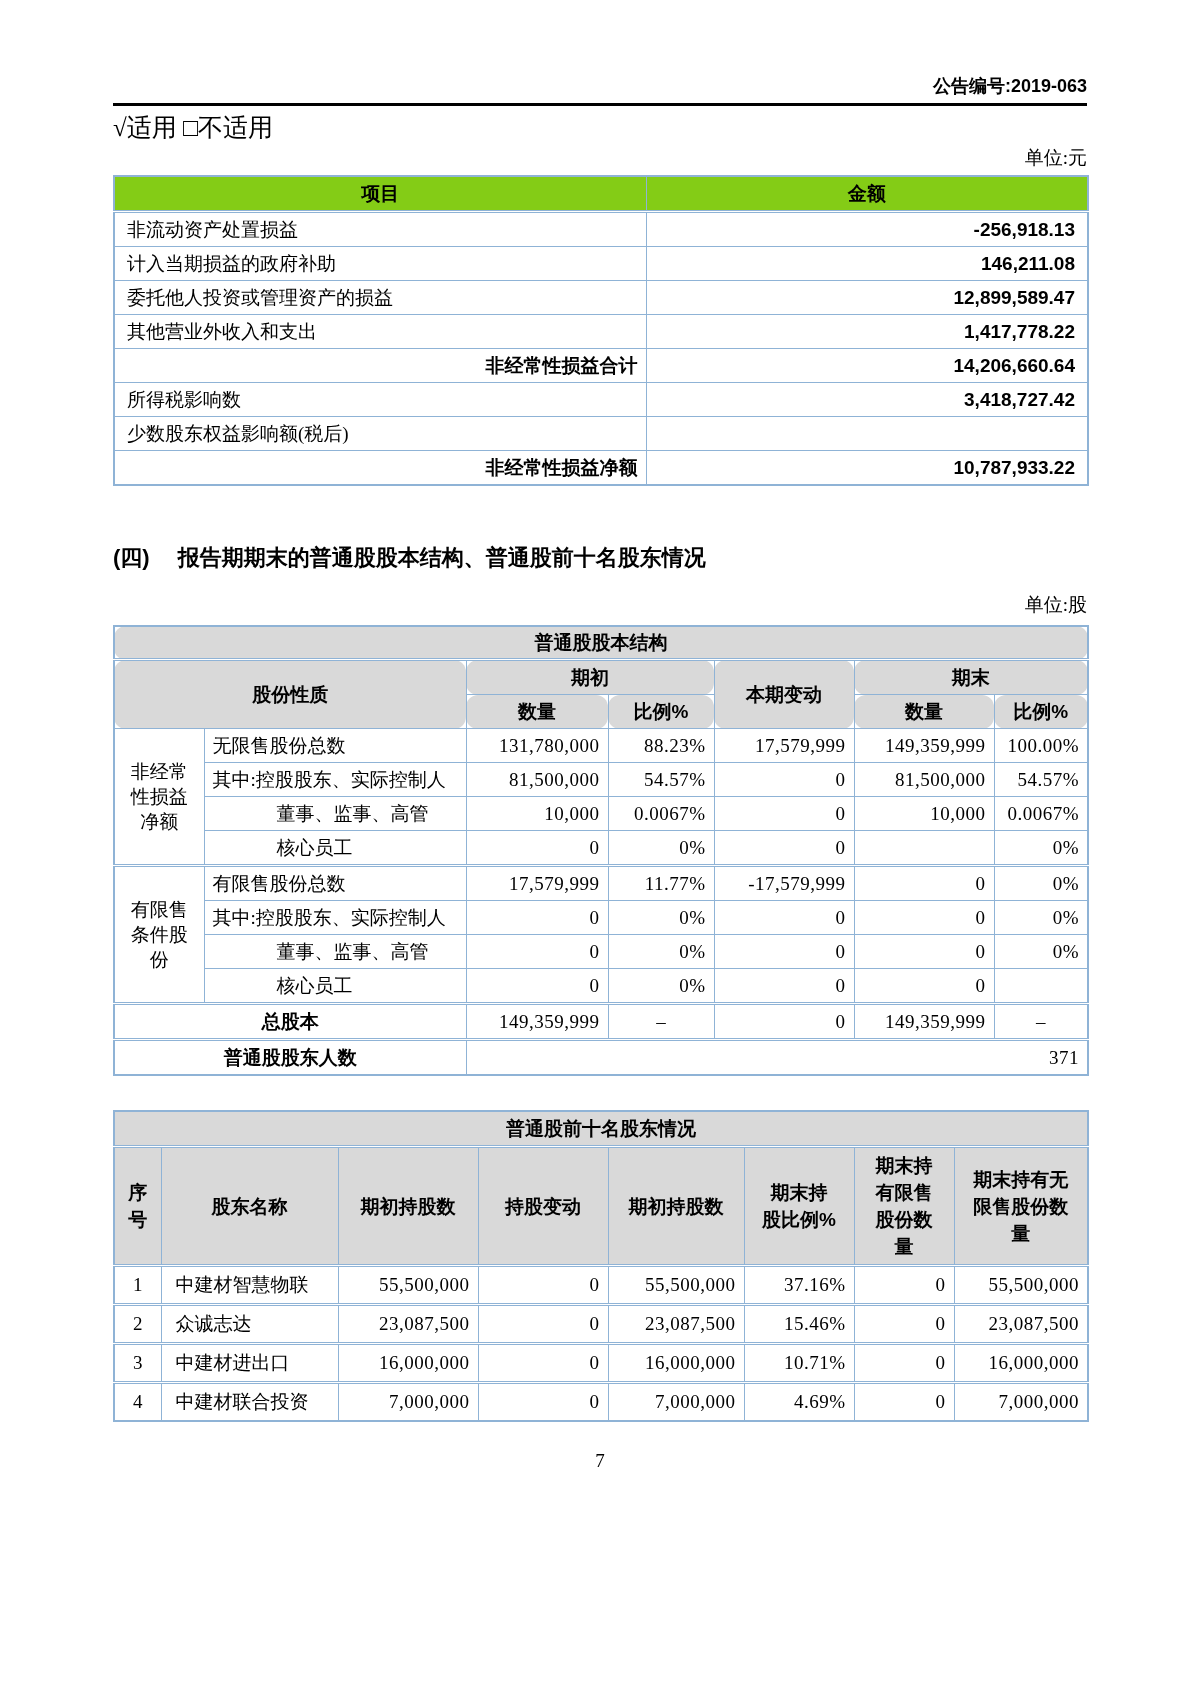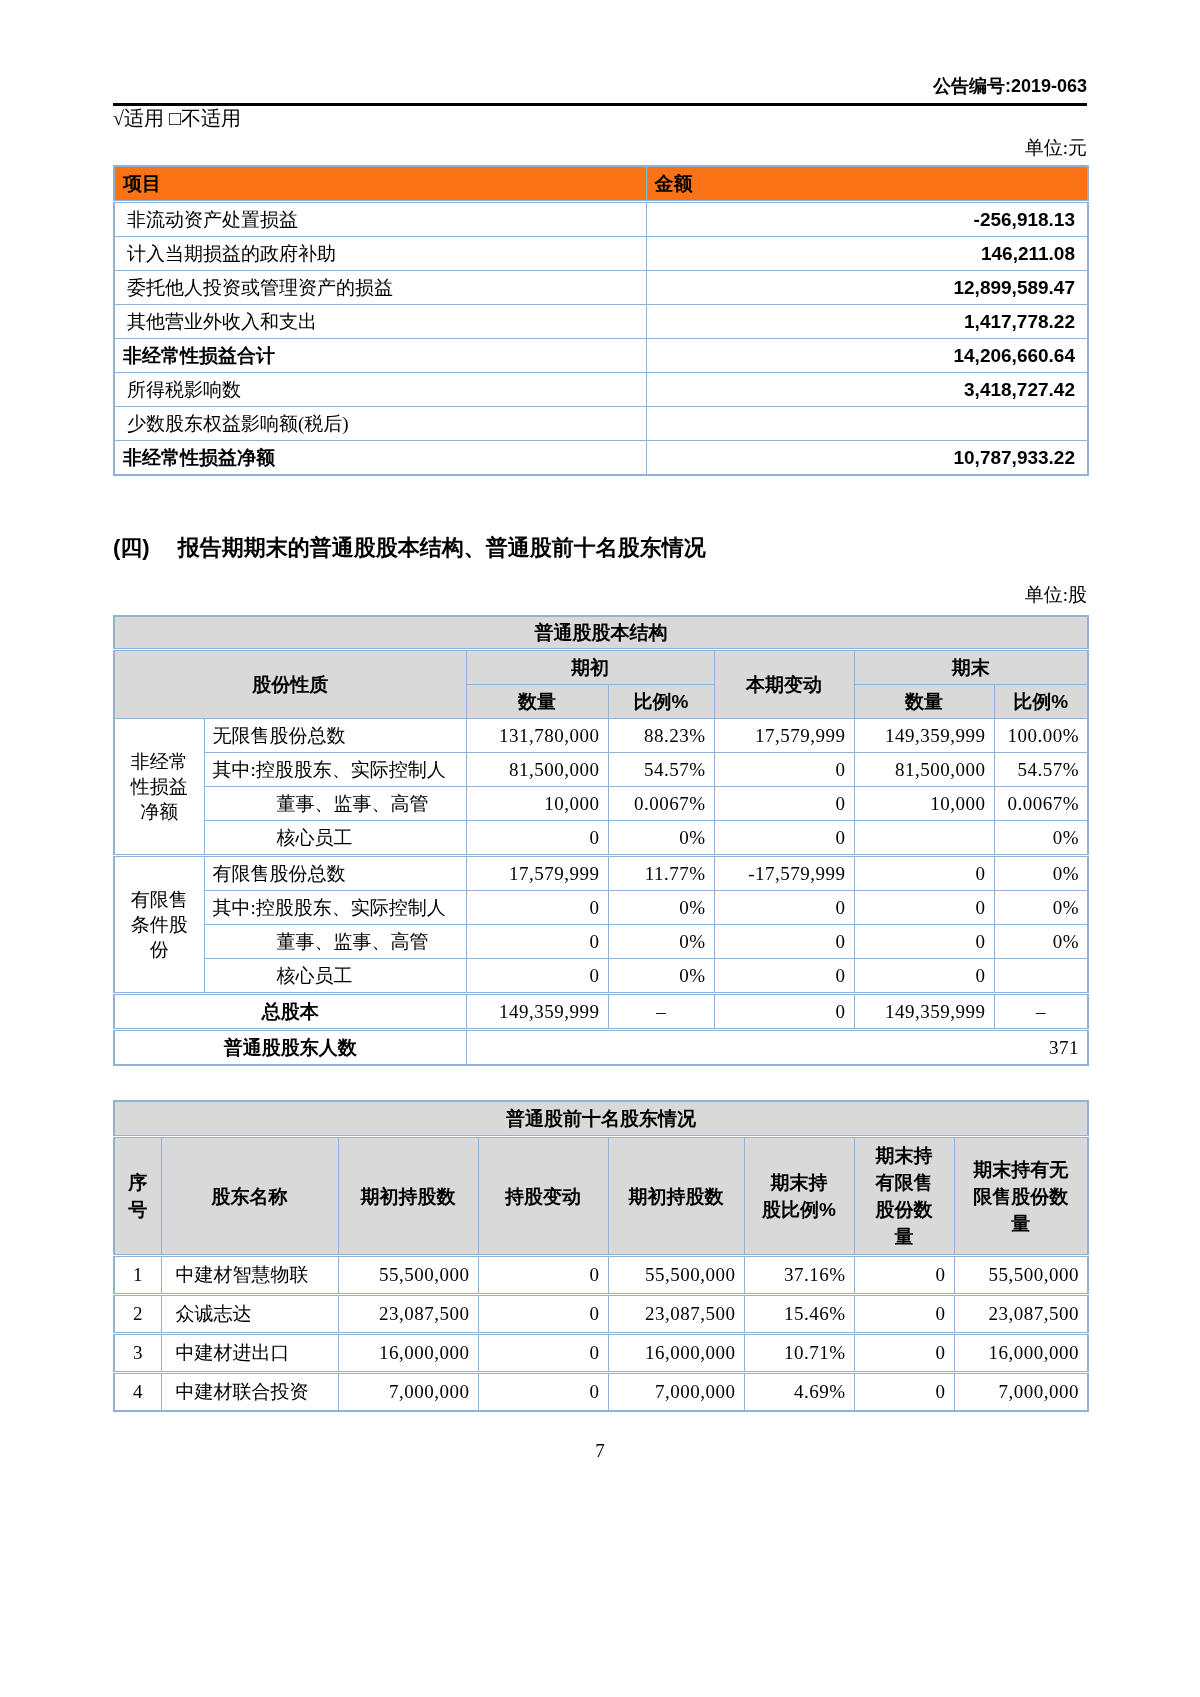--- a/index.html
+++ b/index.html
@@ -16,51 +16,51 @@
   .doc-number{
     margin-top:75px;
     text-align:right;
     font-family:"Liberation Sans","DejaVu Sans",sans-serif;
     font-weight:bold;font-size:18px;line-height:22px;
   }
   .header-rule{margin-top:6px;border-top:3px solid #000;height:0;}
 
   .nonrecurring-title{margin-top:62px;font-size:21px;line-height:26px;
     font-family:"Liberation Sans","DejaVu Sans",sans-serif;font-weight:bold;}
-  .applicable-line{font-size:20px;line-height:24px;font-family:Liberation Serif, serif;}
+  .applicable-line{margin-top:10px;font-size:25px;line-height:24px;font-family:Liberation Serif, serif;}
   .unit-label{margin-top:6px;text-align:right;font-size:19px;line-height:24px;}
 
   table{border-collapse:collapse;table-layout:fixed;width:974px;
     border:2px solid #8fb3d6;}
   td,th{border:1px solid #8fb3d6;font-size:19px;line-height:25px;
     padding:4px 8px;vertical-align:middle;font-weight:normal;overflow:hidden;}
   .ctr{text-align:center;}
   .num{text-align:right;letter-spacing:0.5px;}
   .pre{white-space:pre-line;}
   tr.dbl td, tr.dbl th{border-top:3px double #8fb3d6;}
 
   
   .t1{margin-top:5px;}
-  .t1 thead th{background:#f97316;text-align:left;
+  .t1 thead th{background:#84cc16;text-align:center;
     font-family:"Liberation Sans","DejaVu Sans",sans-serif;font-weight:bold;
     border-bottom:3px double #8fb3d6;}
   .t1 td.lbl{text-align:left;padding-left:12px;}
-  .t1 td.lbl-bold{text-align:left;
+  .t1 td.lbl-bold{text-align:right;
     font-family:"Liberation Sans","DejaVu Sans",sans-serif;font-weight:bold;}
   .t1 .num{font-family:"Liberation Sans","DejaVu Sans",sans-serif;
     font-weight:bold;letter-spacing:0;padding-right:12px;}
 
   .section-heading{margin-top:58px;font-size:22px;line-height:27px;
     font-family:"Liberation Sans","DejaVu Sans",sans-serif;font-weight:bold;}
   .section-heading .idx{margin-right:28px;}
   .unit-label2{margin-top:22px;text-align:right;font-size:19px;line-height:24px;}
 
   
   .t2{margin-top:8px;}
-  .t2 th{font-family:"Liberation Sans","DejaVu Sans",sans-serif;font-weight:bold;}
+  .t2 th{font-family:"Liberation Sans","DejaVu Sans",sans-serif;font-weight:bold;border-radius:12px;}
   .t2 .title-cell{background:#d9d9d9;text-align:center;
     border-bottom:3px double #8fb3d6;padding:3px 8px;}
   .t2 .hd{background:#d9d9d9;text-align:center;}
   .t2 .grp{text-align:center;padding:4px 14px;}
   .t2 .lbl{text-align:left;padding-left:8px;}
   .t2 .ind{padding-left:72px;}
   .t2 .merge-lbl{text-align:center;
     font-family:"Liberation Sans","DejaVu Sans",sans-serif;font-weight:bold;}
 
   

